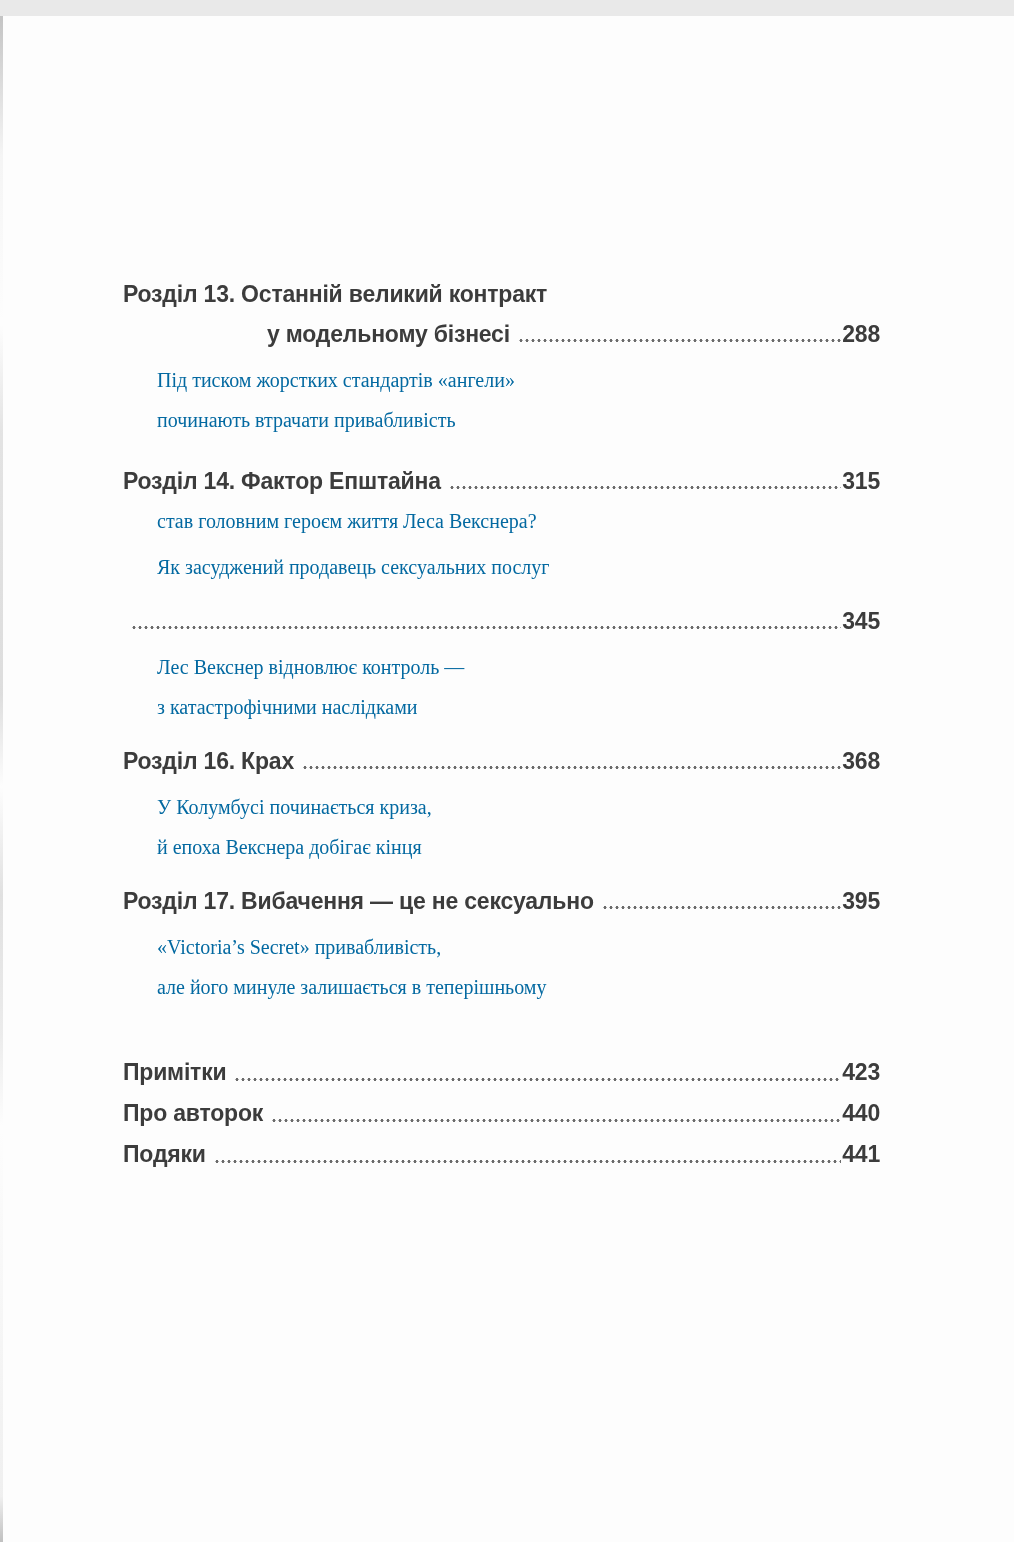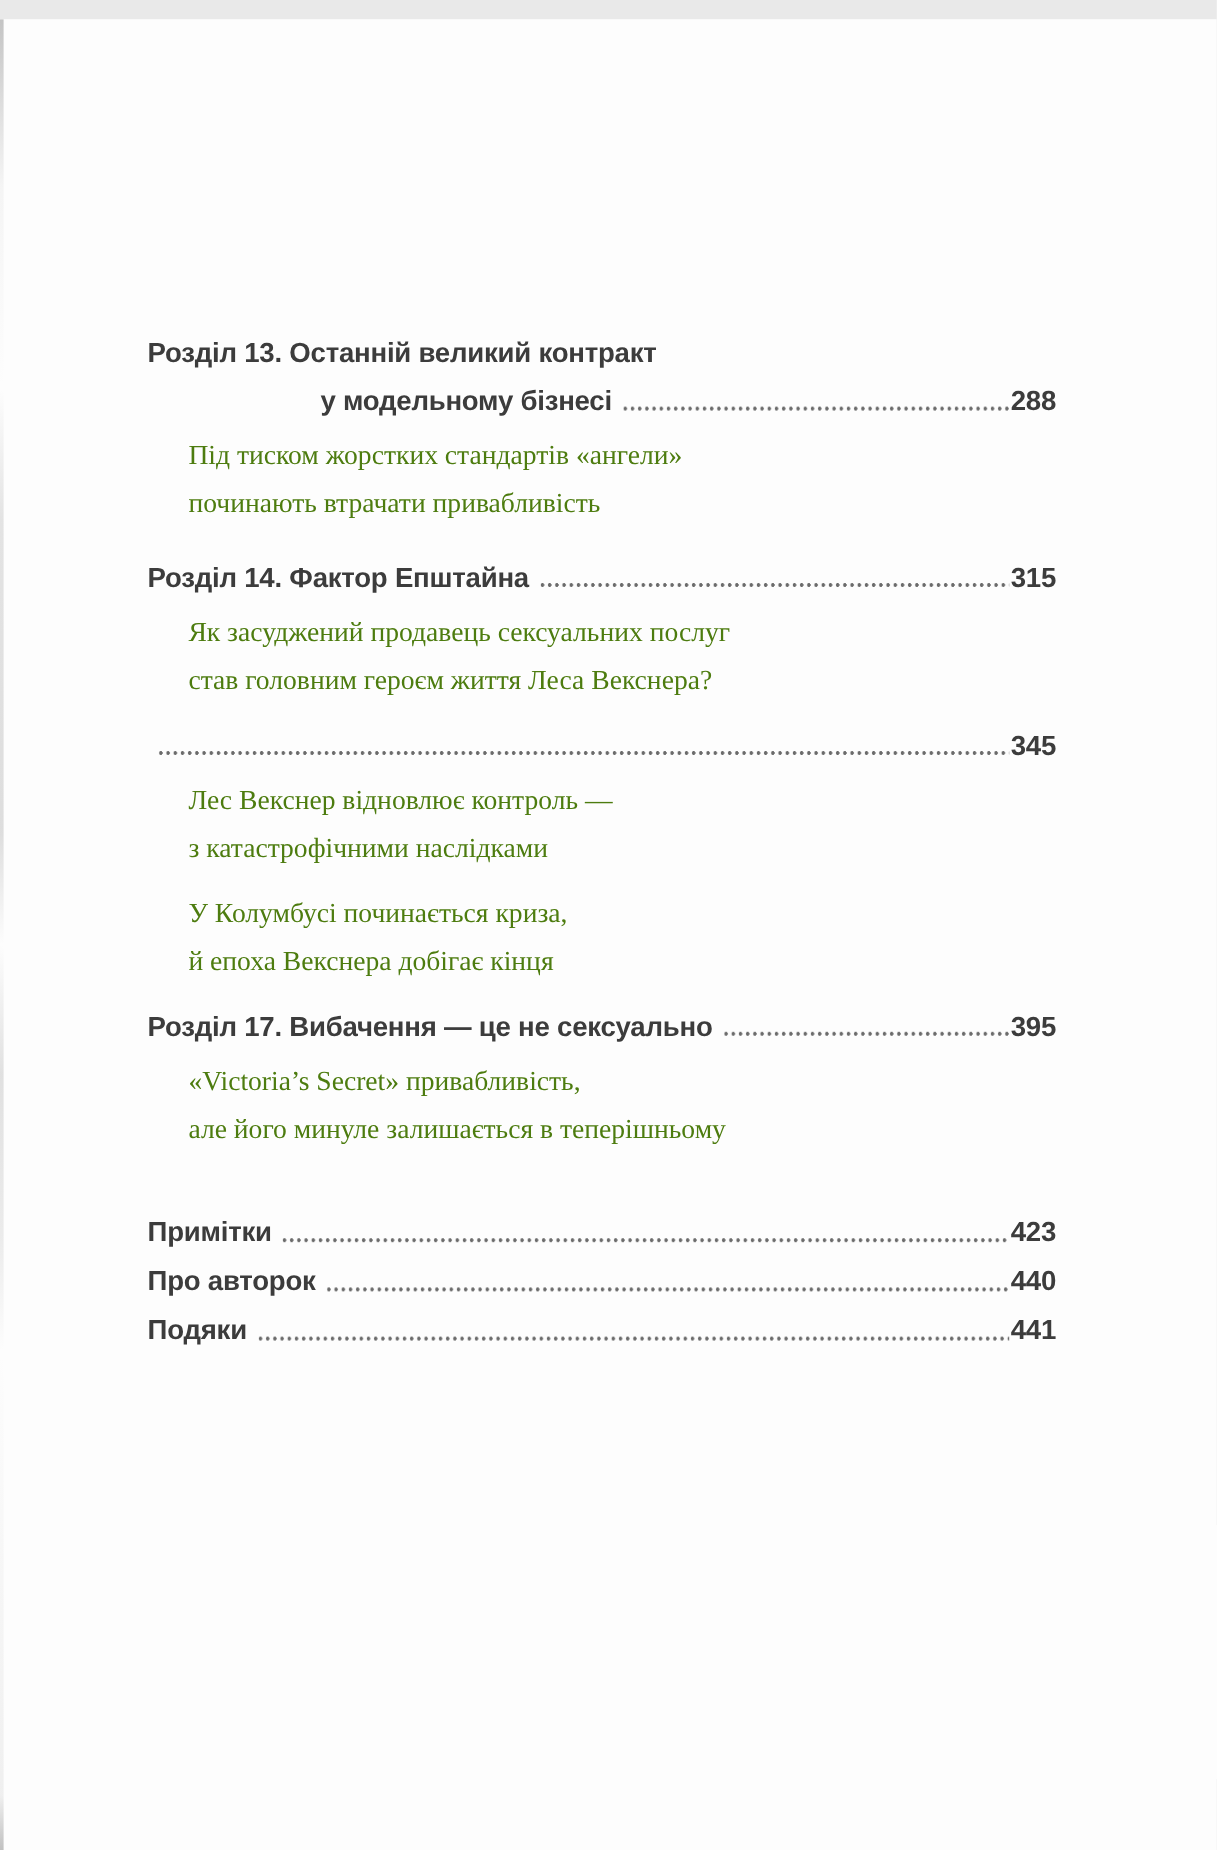--- a/index.html
+++ b/index.html
@@ -58,23 +58,23 @@
     background-image: radial-gradient(circle at 2px 2.5px, #6b6b6b 1.35px, rgba(0,0,0,0) 1.7px);
     background-size: 6px 5px;
     background-repeat: repeat-x;
     min-width: 20px;
   }
 
   .pg { flex: 0 0 auto; }
 
   .sub {
     font-family: "Liberation Serif", serif;
-    font-size: 23px;
+    font-size: 20px;
     line-height: 40px;
-    color: #4d7c0f;
+    color: #0369a1;
     padding-left: 34px;
     white-space: nowrap;
   }
   .sub.first { margin-top: 6px; }
 
   .mt-21 { margin-top: 21px; }
   .mt-14 { margin-top: 14px; }
   .mt-19 { margin-top: 19px; }
 
   .backmatter { margin-top: 45px; }
@@ -100,34 +100,39 @@
       <div class="sub first">Під тиском жорстких стандартів «ангели»</div>
       <div class="sub">починають втрачати привабливість</div>
     </div>
 
     <div class="entry mt-21">
       <div class="t-line">
         <span class="txt">Розділ 14. Фактор Епштайна</span>
         <span class="leader"></span>
         <span class="pg">315</span>
       </div>
+      <div class="sub">став головним героєм життя Леса Векснера?</div>
       <div class="sub first">Як засуджений продавець сексуальних послуг</div>
-      <div class="sub">став головним героєм життя Леса Векснера?</div>
     </div>
 
     <div class="entry mt-14">
       <div class="t-line">
         <span class="leader"></span>
         <span class="pg">345</span>
       </div>
       <div class="sub first">Лес Векснер відновлює контроль —</div>
       <div class="sub">з катастрофічними наслідками</div>
     </div>
 
     <div class="entry mt-14">
+      <div class="t-line">
+        <span class="txt">Розділ 16. Крах</span>
+        <span class="leader"></span>
+        <span class="pg">368</span>
+      </div>
       <div class="sub first">У Колумбусі починається криза,</div>
       <div class="sub">й епоха Векснера добігає кінця</div>
     </div>
 
     <div class="entry mt-14">
       <div class="t-line">
         <span class="txt">Розділ 17. Вибачення — це не сексуально</span>
         <span class="leader"></span>
         <span class="pg">395</span>
       </div>

